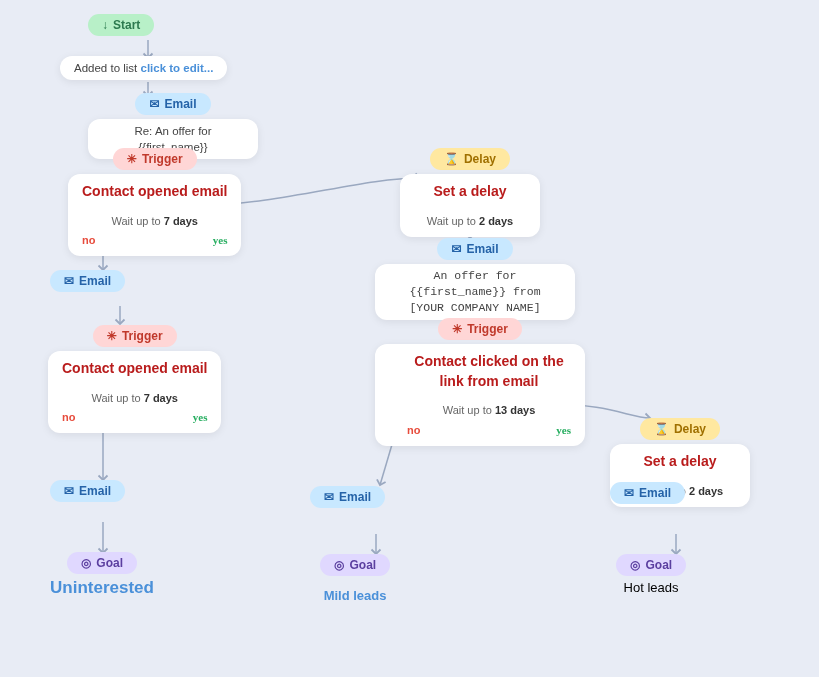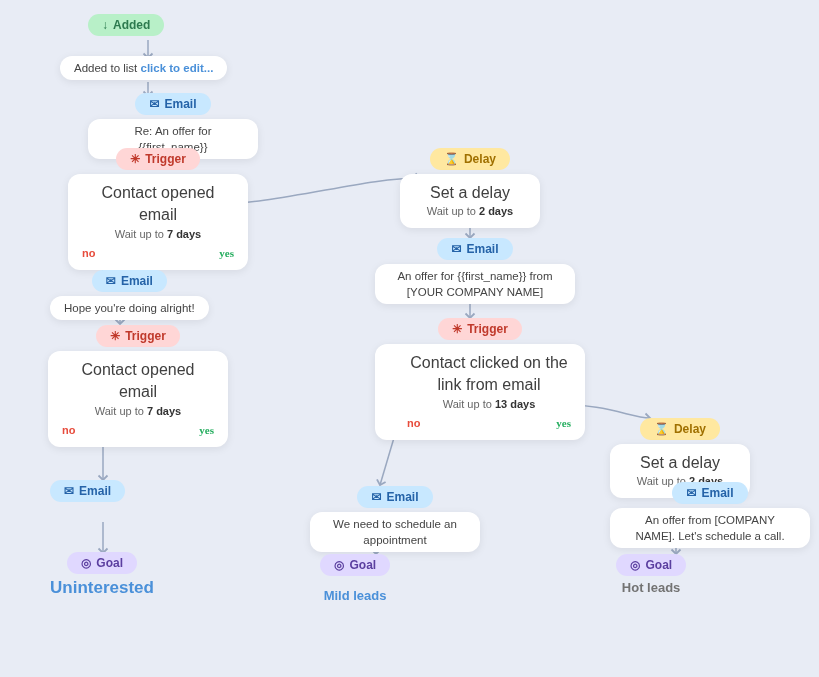--- a/index.html
+++ b/index.html
@@ -69,42 +69,44 @@
       color: #444;
       box-shadow: 0 2px 8px rgba(0,0,0,0.08);
       min-width: 120px;
       max-width: 170px;
       line-height: 1.4;
       cursor: pointer;
     }
     .card-wide {
       min-width: 150px;
       max-width: 200px;
+      font-family: Liberation Mono, monospace;
     }
     .trigger-card {
       background: white;
       border-radius: 12px;
       padding: 8px 14px;
       text-align: center;
       font-size: 11.5px;
       color: #444;
       box-shadow: 0 2px 8px rgba(0,0,0,0.08);
       min-width: 140px;
       max-width: 180px;
       line-height: 1.4;
       cursor: pointer;
     }
     .trigger-card .link-text {
-      color: #404040;
-      font-weight: 400;
-      font-size: 16px;
+      color: #b91c1c;
+      font-weight: 700;
+      font-size: 14px;
     }
     .trigger-card .wait-text {
       font-size: 11px;
       color: #666;
+      margin-top: 12px;
     }
     .trigger-card .wait-text b {
       color: #333;
     }
     .yn-row {
       display: flex;
       justify-content: space-between;
       width: 100%;
       margin-top: 4px;
     }
@@ -150,21 +152,21 @@
     <defs>
       <marker id="arr" markerWidth="8" markerHeight="8" refX="4" refY="4" orient="auto">
         <path d="M1,1 L4,4 L1,7" stroke="#9aa8c0" stroke-width="1.2" fill="none"></path>
       </marker>
     </defs>
   </svg>
 
   <div class="node" style="left:88px; top:14px;">
     <div class="pill pill-green">
       <span>↓</span>
-      <span>Added</span>
+      <span>Start</span>
     </div>
   </div>
 
   <div class="node" style="left:60px; top:56px;">
     <div class="card" style="min-width:160px;">
       <span>Added to list  <span style="color:#4a90d9;font-weight:600;">click to edit...</span></span>
     </div>
   </div>
 
   <div class="node" style="left:88px; top:93px;">
@@ -195,23 +197,20 @@
       </div>
     </div>
   </div>
 
   <div class="node" style="left:50px; top:270px;">
     <div class="pill pill-blue">
       <span>✉</span>
       <span>Email</span>
     </div>
     <div class="gap-sm"></div>
-    <div class="card">
-      <span>Hope you're doing alright!</span>
-    </div>
   </div>
 
   <div class="node" style="left:48px; top:325px;">
     <div class="pill pill-red">
       <span>✳</span>
       <span>Trigger</span>
     </div>
     <div class="gap-sm"></div>
     <div class="trigger-card">
       <div class="link-text">Contact opened email</div>
@@ -284,23 +283,20 @@
       </div>
     </div>
   </div>
 
   <div class="node" style="left:310px; top:486px;">
     <div class="pill pill-blue">
       <span>✉</span>
       <span>Email</span>
     </div>
     <div class="gap-sm"></div>
-    <div class="card">
-      <span>We need to schedule an appointment</span>
-    </div>
   </div>
 
   <div class="node" style="left:320px; top:554px;">
     <div class="pill pill-purple">
       <span>◎</span>
       <span>Goal</span>
     </div>
     <div class="gap-sm"></div>
     <div style="color:#4a90d9;font-weight:700;font-size:13px;margin-top:8px;">Mild leads</div>
   </div>
@@ -318,27 +314,24 @@
       </div>
     </div>
   </div>
 
   <div class="node" style="left:610px; top:482px;">
     <div class="pill pill-blue">
       <span>✉</span>
       <span>Email</span>
     </div>
     <div class="gap-sm"></div>
-    <div class="card card-wide">
-      <span>An offer from [COMPANY NAME]. Let's schedule a call.</span>
-    </div>
   </div>
 
   <div class="node" style="left:616px; top:554px;">
     <div class="pill pill-purple">
       <span>◎</span>
       <span>Goal</span>
     </div>
     <div class="gap-sm"></div>
-    <div style="color:#737373;font-weight:700;font-size:13px;">Hot leads</div>
+    <div style="color:#000000;font-weight:400;font-size:13px;">Hot leads</div>
   </div>
 
 </div>
 
 </body></html>

